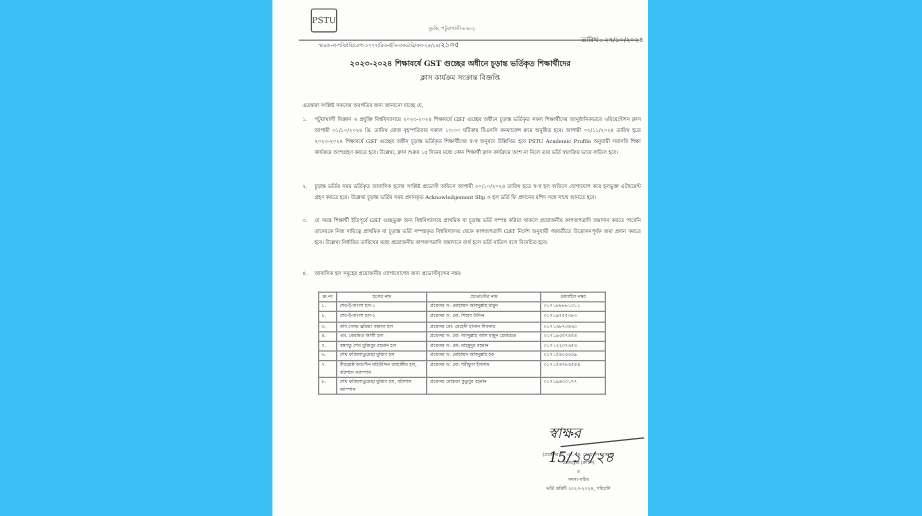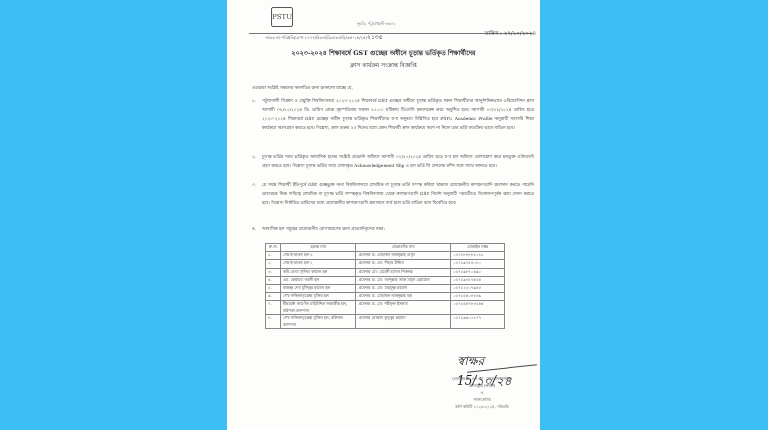--- a/index.html
+++ b/index.html
@@ -11,21 +11,21 @@
   }
   .side { position:absolute; top:0; height:430px; background:#3bbff5; }
   .side.left { left:0; width:227px; }
   .side.right { left:540px; width:228px; }
   .page {
     position:absolute; left:227px; top:0; width:313px; height:430px;
     background:#fdfdfc; color:#2a2a2a; overflow:hidden;
   }
   .hdr { position:absolute; left:0; top:4px; width:313px; height:28px; }
   .logo {
-    position:absolute; left:44px; top:3px; width:20px; height:18px;
+    position:absolute; left:32px; top:3px; width:20px; height:18px;
     border:1px solid #555; border-radius:2px; font-size:7px; line-height:18px;
     text-align:center; color:#444;
   }
   .uni-name { position:absolute; left:64px; top:2px; font-size:10.5px; font-weight:bold; color:#1d1d1d; white-space:nowrap; letter-spacing:-0.2px; }
   .uni-addr { position:absolute; left:130px; top:17px; font-size:4px; color:#555; white-space:nowrap; }
   .rule { position:absolute; left:22px; top:33px; width:284px; height:1px; background:#777; }
   .memo { position:absolute; left:38px; top:32px; font-size:4px; color:#444; white-space:nowrap; }
   .memo b { font-size:6px; color:#222; font-weight:normal; }
   .date { position:absolute; right:4px; top:30px; font-size:5.5px; color:#333; white-space:nowrap; }
   .title1 { position:absolute; left:0; width:313px; top:48px; text-align:center; font-size:6.3px; font-weight:bold; color:#222; white-space:nowrap; }

